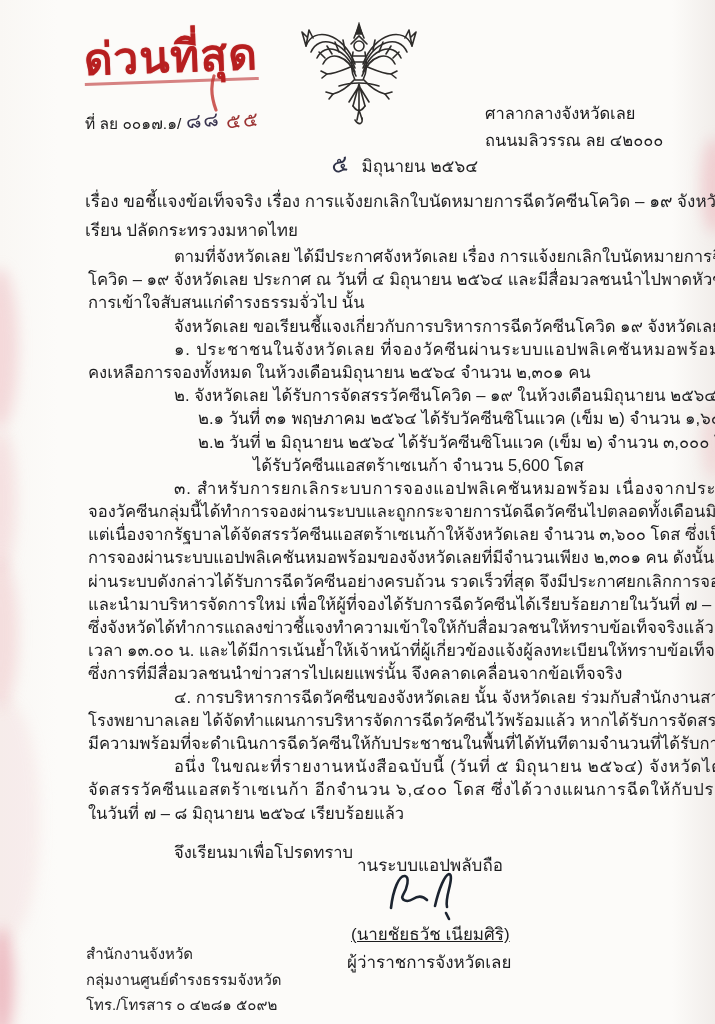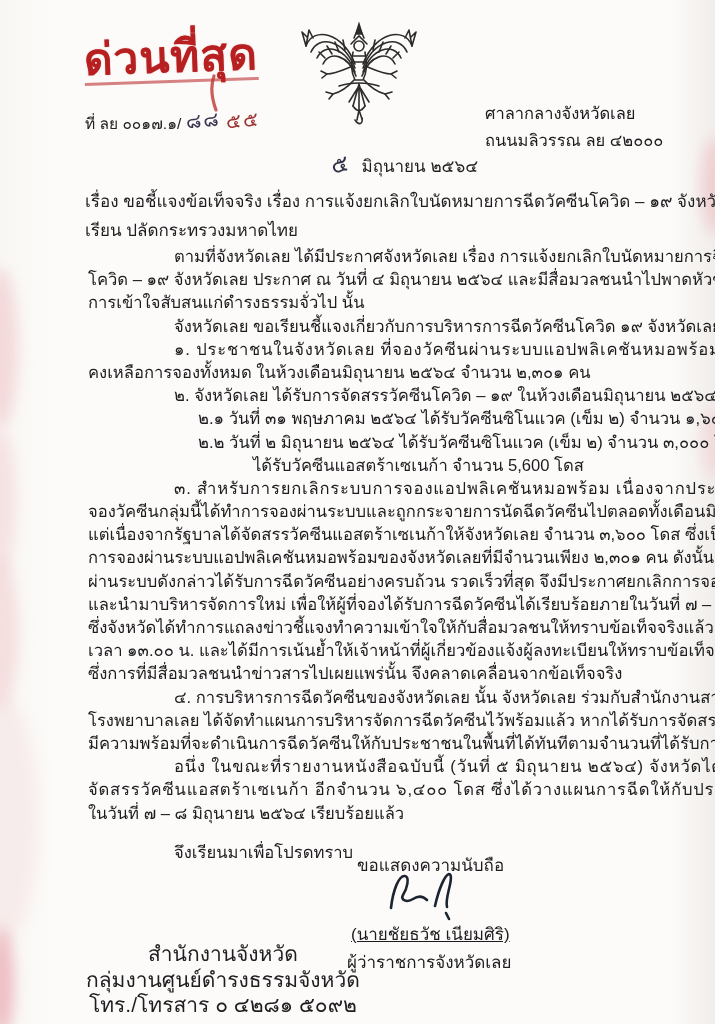--- a/index.html
+++ b/index.html
@@ -45,21 +45,21 @@
   .i2{padding-left:110px;}
   .i3{padding-left:165px;}
   .sp{letter-spacing:0.8px;}
   .gap{margin-top:16px;}
   
   .courtesy{position:absolute;left:357px;top:851px;font-size:17px;}
   .signature{position:absolute;left:383px;top:866px;}
   .signer-name{position:absolute;left:351px;top:920px;font-size:17px;text-decoration:underline;}
   .signer-title{position:absolute;left:347px;top:948px;font-size:17px;}
   
-  .footer{position:absolute;left:86px;top:941px;font-size:21px;line-height:25.5px;color:#1e1e20;text-align:center;}
+  .footer{position:absolute;left:86px;top:941px;font-size:15px;line-height:25.5px;color:#1e1e20;}
   
   .smudge{position:absolute;border-radius:50%;filter:blur(7px);pointer-events:none;}
   .sm1{left:-18px;top:268px;width:36px;height:160px;background:rgba(233,150,160,.30);}
   .sm2{left:-14px;top:430px;width:30px;height:140px;background:rgba(233,150,160,.22);}
   .sm3{left:-16px;top:558px;width:34px;height:150px;background:rgba(233,150,160,.26);}
   .sm4{left:-10px;top:928px;width:24px;height:110px;background:rgba(222,110,128,.42);}
   .sm5{left:701px;top:138px;width:26px;height:95px;background:rgba(235,150,160,.34);}
   .sm6{left:702px;top:408px;width:22px;height:70px;background:rgba(235,150,160,.22);}
   .sm7{left:-30px;top:700px;width:70px;height:240px;background:rgba(233,160,168,.12);}
 </style>
@@ -152,21 +152,21 @@
       <div class="bline ">ซึ่งการที่มีสื่อมวลชนนำข่าวสารไปเผยแพร่นั้น จึงคลาดเคลื่อนจากข้อเท็จจริง</div>
       <div class="bline i1">๔. การบริหารการฉีดวัคซีนของจังหวัดเลย นั้น จังหวัดเลย ร่วมกับสำนักงานสาธารณสุขจังหวัดเลย</div>
       <div class="bline ">โรงพยาบาลเลย ได้จัดทำแผนการบริหารจัดการฉีดวัคซีนไว้พร้อมแล้ว หากได้รับการจัดสรรวัคซีน จังหวัดเลย</div>
       <div class="bline ">มีความพร้อมที่จะดำเนินการฉีดวัคซีนให้กับประชาชนในพื้นที่ได้ทันทีตามจำนวนที่ได้รับการจัดสรร</div>
       <div class="bline i1 sp">อนึ่ง ในขณะที่รายงานหนังสือฉบับนี้ (วันที่ ๕ มิถุนายน ๒๕๖๔) จังหวัดได้รับการ</div>
       <div class="bline sp">จัดสรรวัคซีนแอสตร้าเซเนก้า อีกจำนวน ๖,๔๐๐ โดส ซึ่งได้วางแผนการฉีดให้กับประชาชน</div>
       <div class="bline ">ในวันที่ ๗ – ๘ มิถุนายน ๒๕๖๔ เรียบร้อยแล้ว</div>
       <div class="bline i1 gap">จึงเรียนมาเพื่อโปรดทราบ</div>
     </div>
 
-  <div class="courtesy">ขอแสดงความนับถือ</div>
+  <div class="courtesy">านระบบแอปพลับถือ</div>
 
   <svg class="signature" width="82" height="56" viewBox="0 0 82 56">
     <g stroke="#1c2430" stroke-width="2.6" fill="none" stroke-linecap="round">
       <path d="M8 42 C10 24 16 9 22 10 C27 11 24 23 20 29 C17 34 24 37 30 33 C36 29 41 31 44 34"></path>
       <path d="M52 40 C56 22 62 9 66 8 C69 8 68 15 66 23 C64 31 63 37 64 41"></path>
       <path d="M63 47 l3 6"></path>
     </g>
   </svg>
 
   <div class="signer-name">(นายชัยธวัช  เนียมศิริ)</div>

